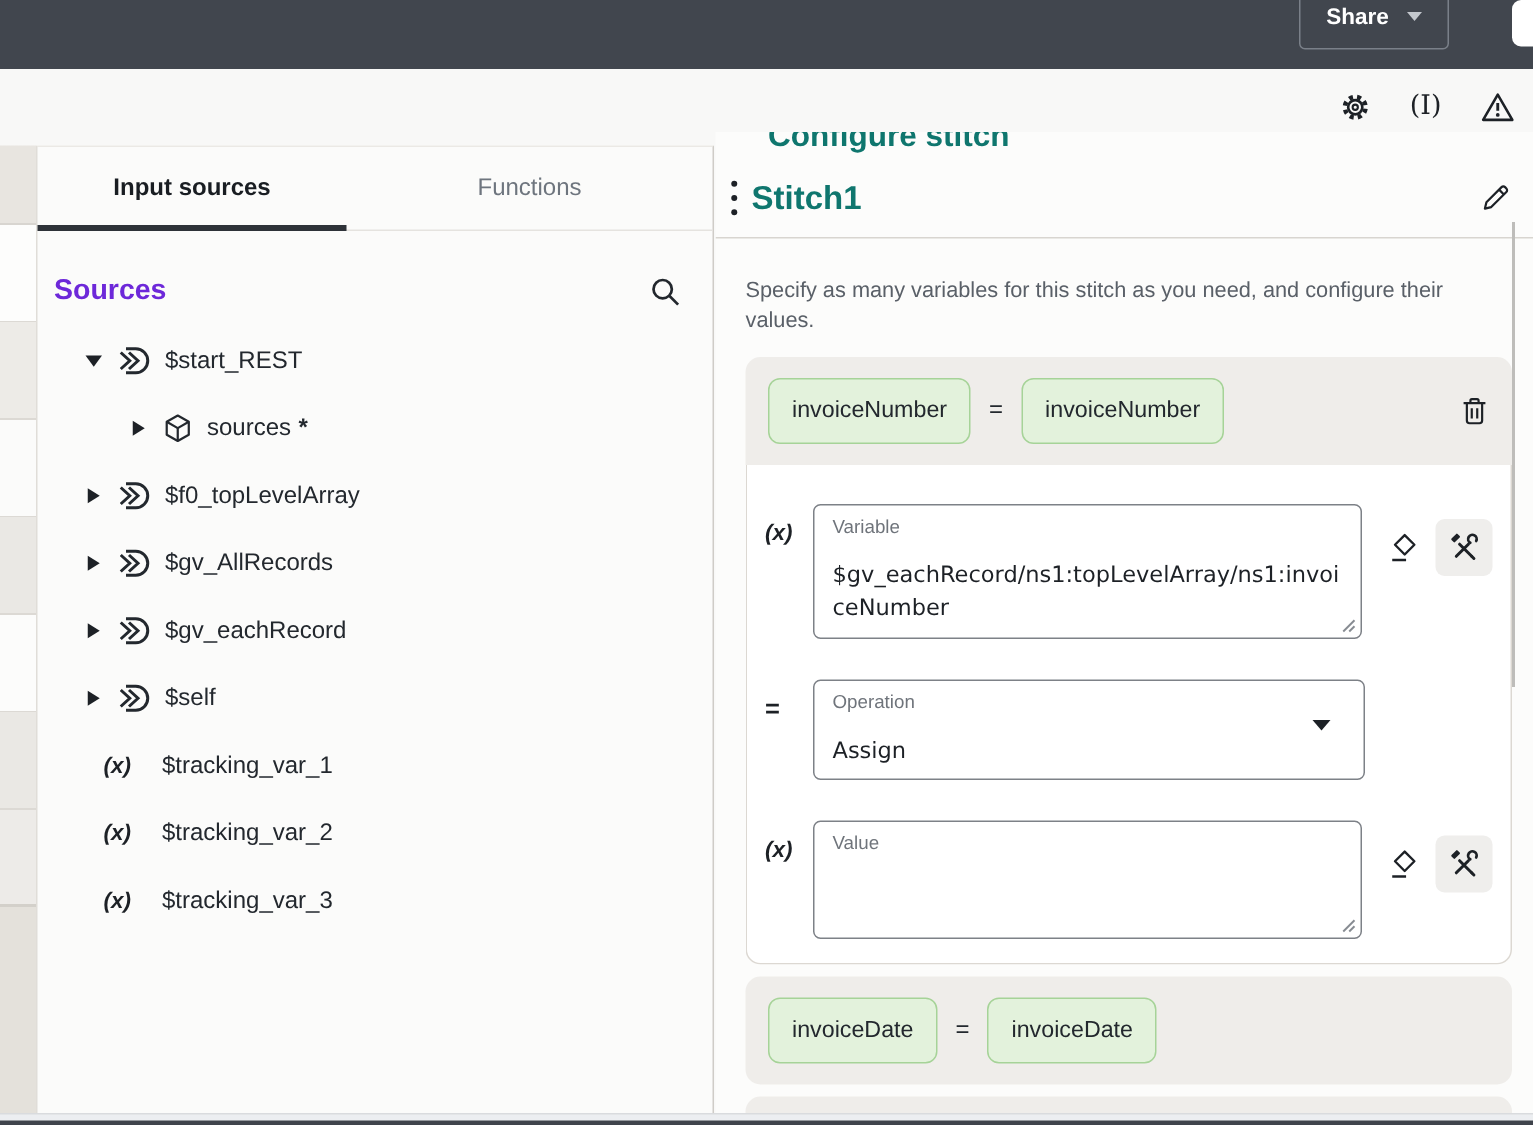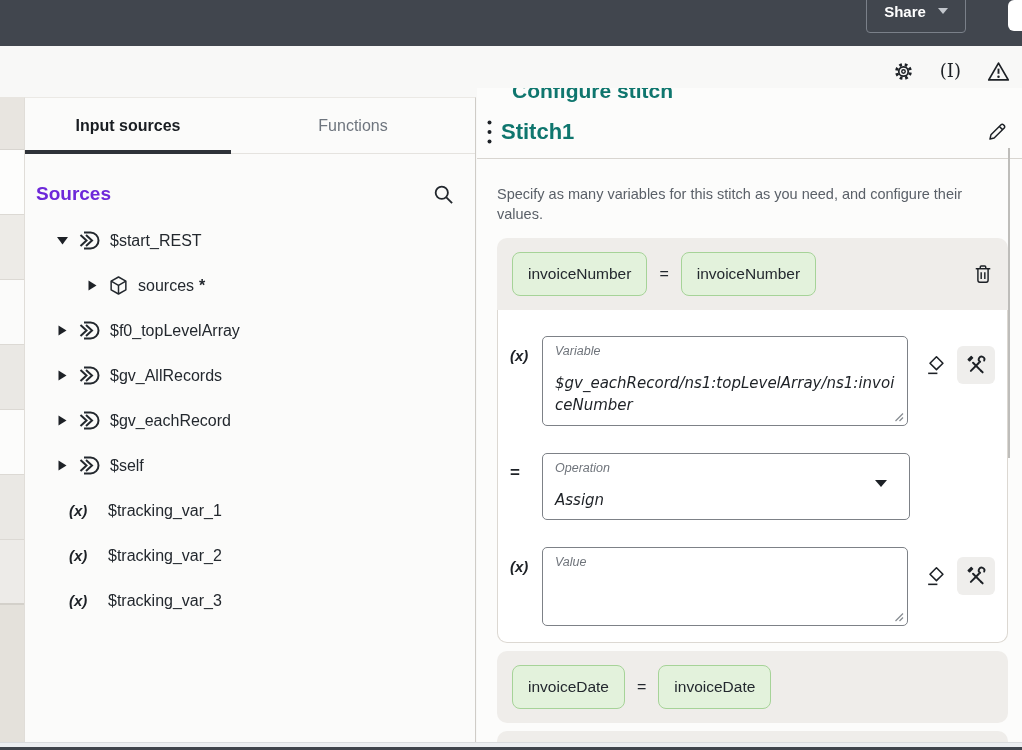--- a/index.html
+++ b/index.html
@@ -79,21 +79,21 @@
   .eq-chip{margin:0 12px;font-size:16px;color:#23282e;}
   .trash-btn{margin-left:auto;display:flex;cursor:pointer;}
 
   .card-body{background:#ffffff;border:1px solid #dcd8d2;border-top:none;border-radius:0 0 10px 10px;
              padding:26px 12px 16px 12px;box-sizing:border-box;}
   .f-row{display:flex;align-items:flex-start;}
   .f-row + .f-row{margin-top:27px;}
   .f-ico{width:32px;padding-top:11px;flex:none;}
   .f-eq{width:32px;padding-top:10px;font-weight:bold;font-size:17px;flex:none;}
   .fld{width:368px;box-sizing:border-box;border:1px solid #7d8187;border-radius:5px;background:#ffffff;
-       padding:7px 12px 8px 12px;position:relative;cursor:text;min-height:79px;font-style:italic;}
+       padding:7px 12px 8px 12px;position:relative;cursor:text;min-height:79px;}
   .fld.select{min-height:57px;cursor:pointer;}
   .fld-label{font-size:12.5px;color:#6f747b;display:block;}
   .fld-value{font-family:"DejaVu Sans",sans-serif;font-size:15px;color:#1d2126;line-height:1.45;
              word-break:break-all;display:block;margin-top:15px;}
   .sel-caret{position:absolute;right:22px;top:26px;width:0;height:0;border-left:6px solid transparent;
              border-right:6px solid transparent;border-top:7px solid #1d2126;}
   .grip{position:absolute;right:3px;bottom:3px;cursor:nwse-resize;display:flex;}
   .row-icons{display:flex;align-items:flex-start;margin-left:16px;padding-top:10px;}
   .eraser-btn{margin-top:8px;display:flex;cursor:pointer;}
   .tools-btn{width:38px;height:38px;background:#efeeec;border-radius:6px;display:flex;align-items:center;

